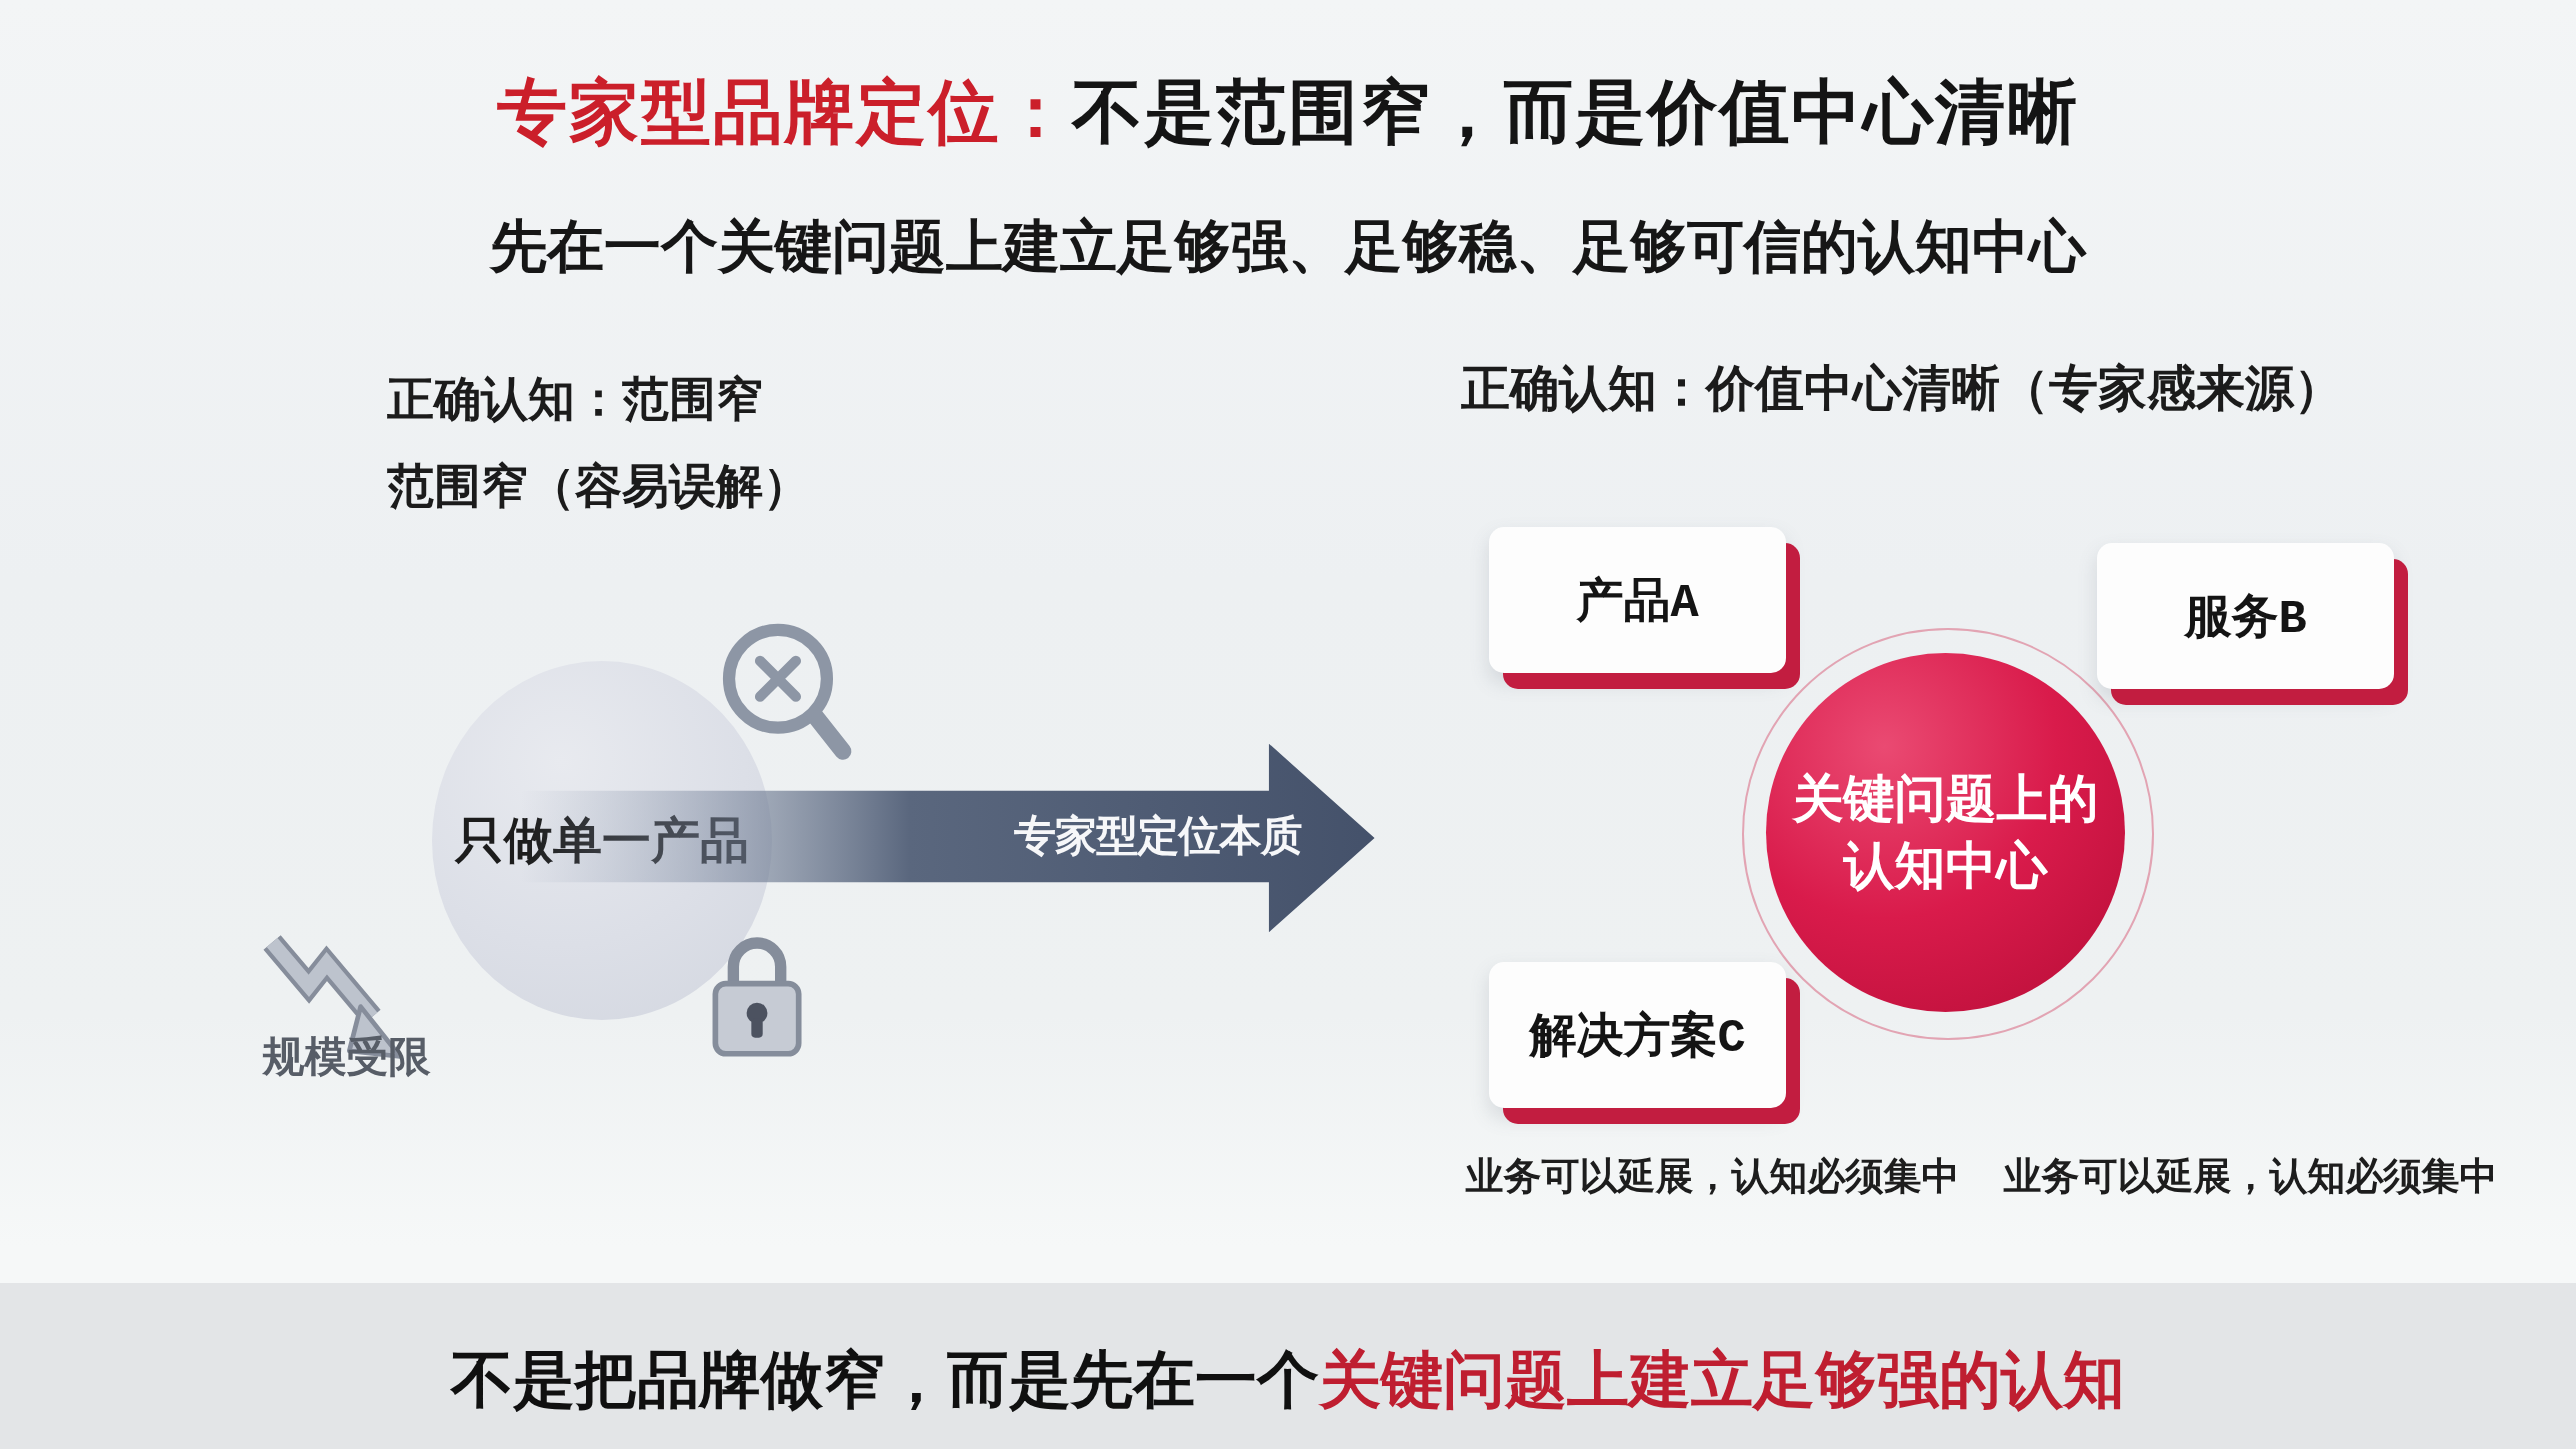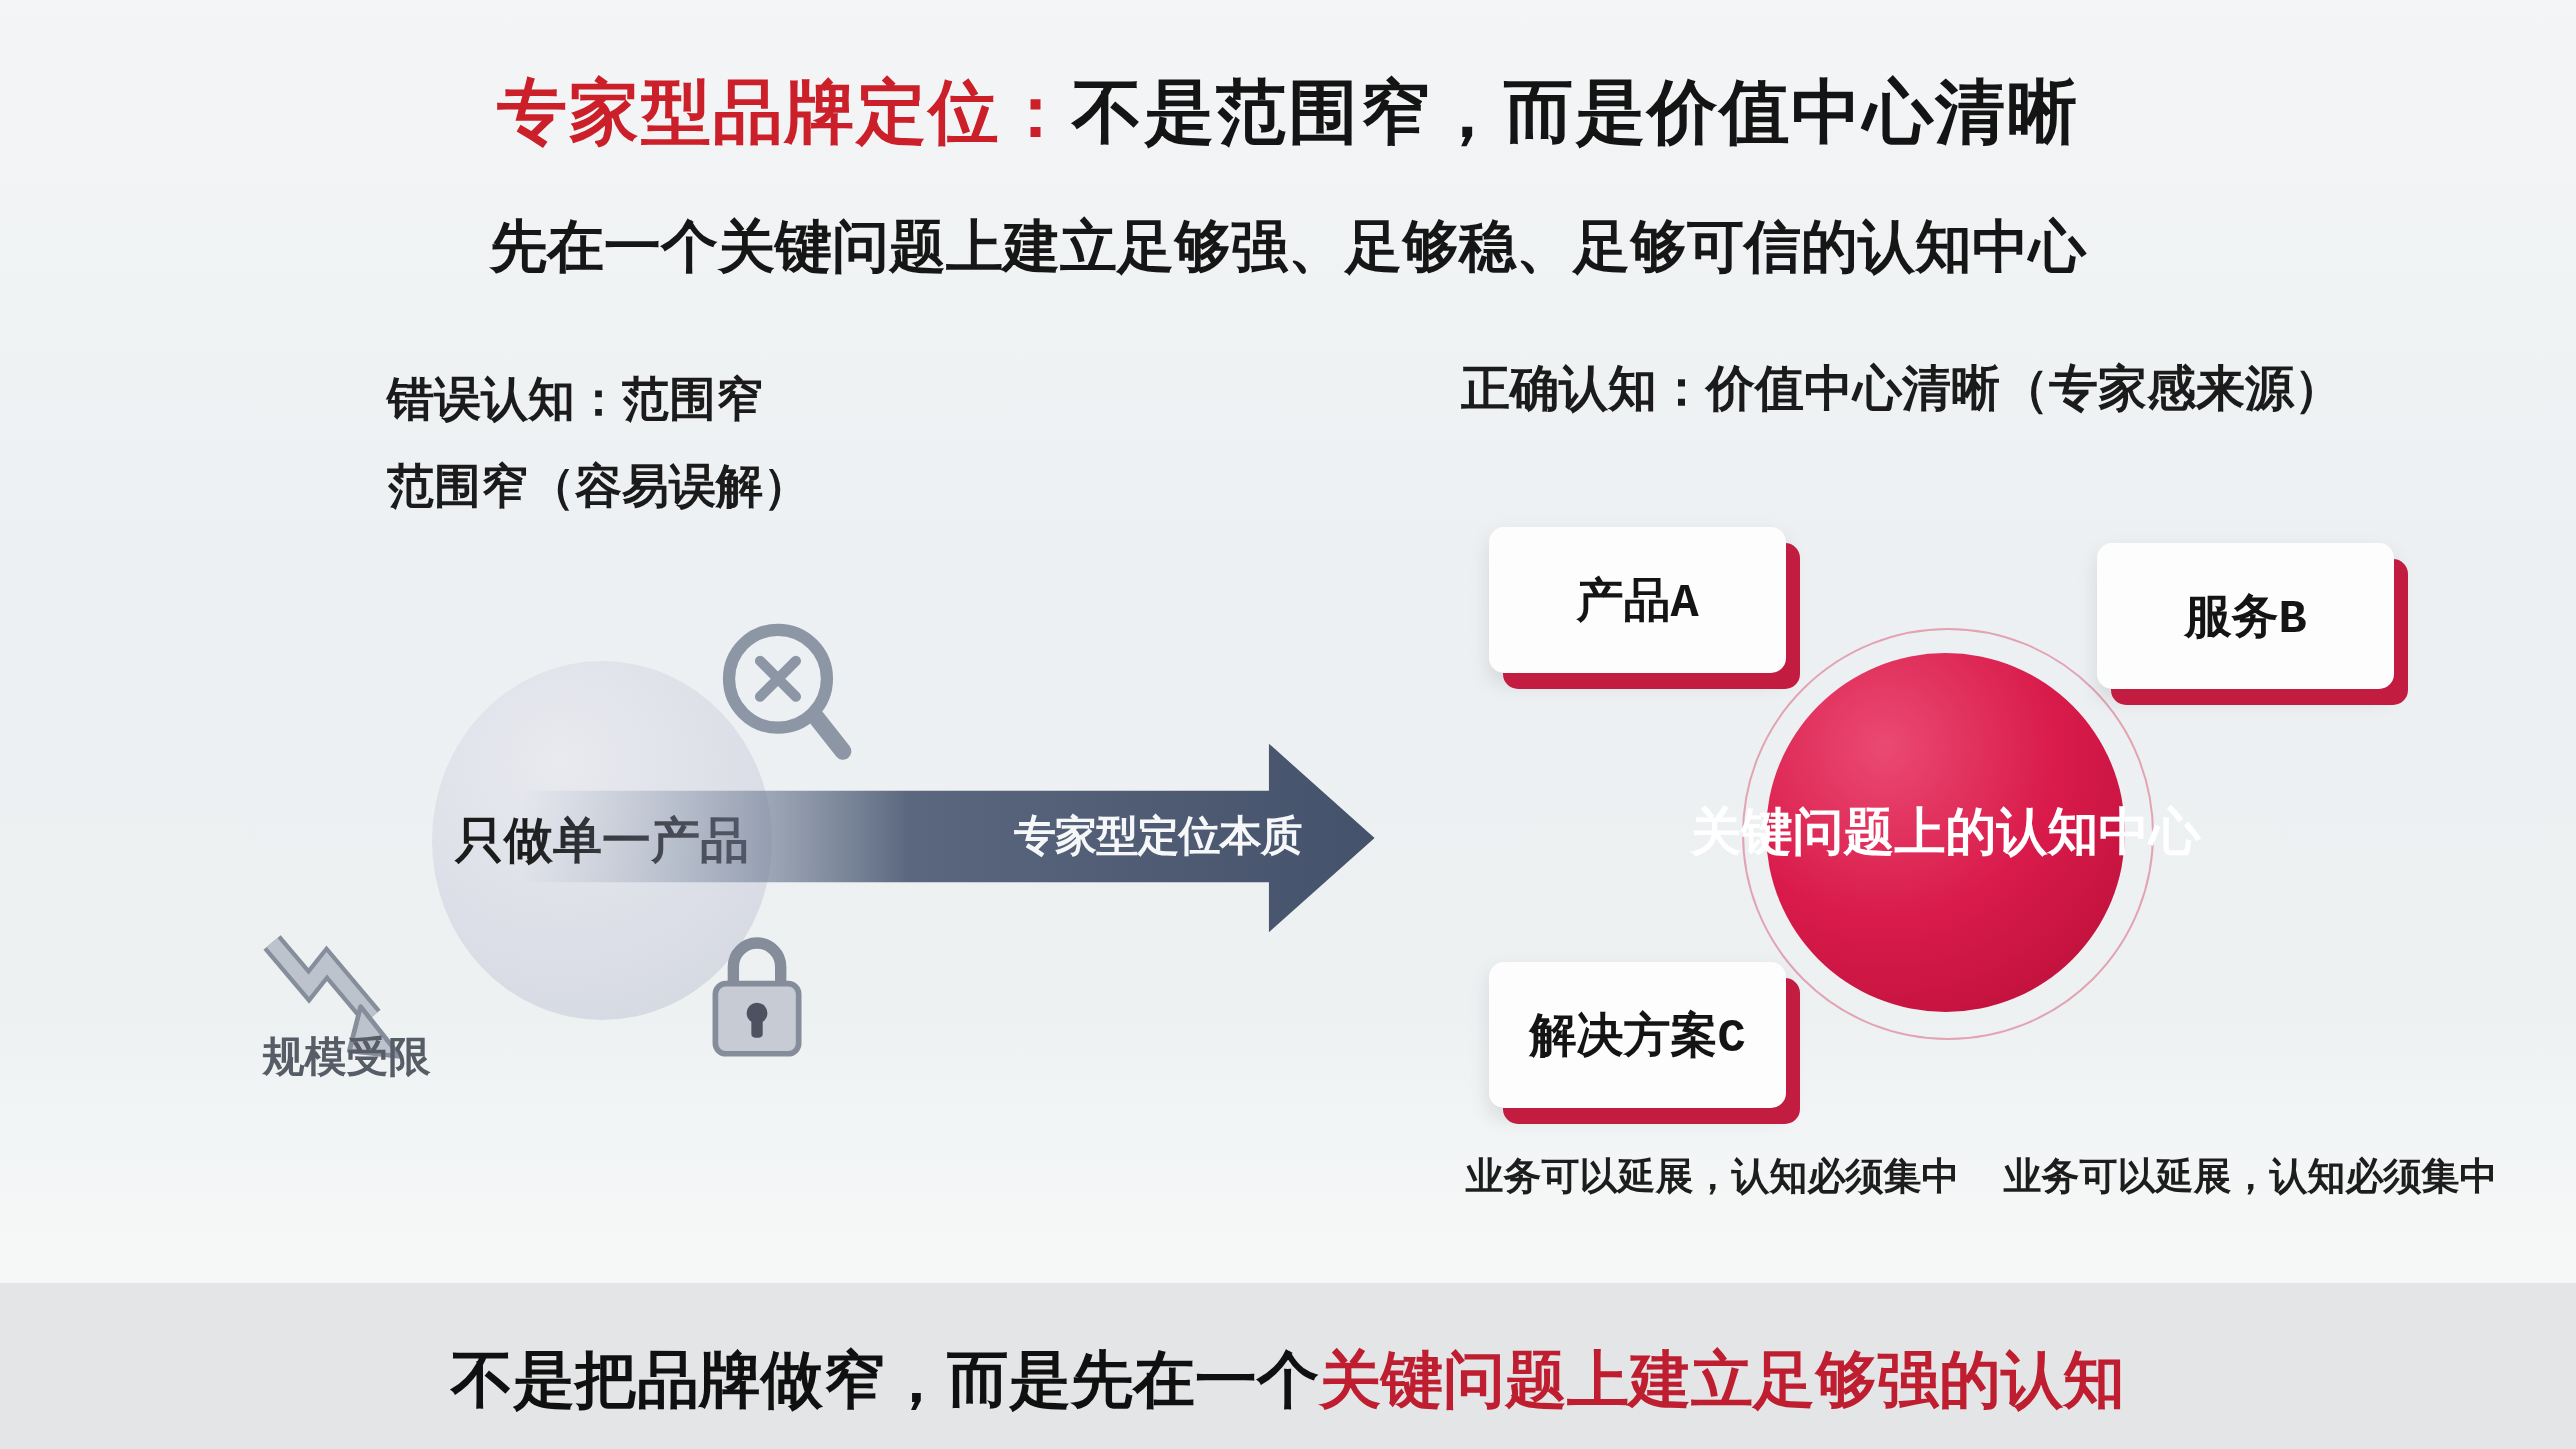--- a/index.html
+++ b/index.html
@@ -33,21 +33,21 @@
     box-shadow:14px 16px 0 #c21d40,0 9.4px 19px rgba(90,100,115,0.18);
     display:flex;align-items:center;justify-content:center;font-family:Liberation Mono, monospace;}
   .card span{font-size:47px;font-weight:900;color:#141414;white-space:nowrap;}
   .card-a{left:1489px;top:527px;}
   .card-b{left:2097px;top:527px;margin-top:16px;}
   .card-c{left:1489px;top:962px;}
   .card-d{left:2097px;top:962px;}
   .ring{left:1742px;top:628px;width:408px;height:408px;border-radius:50%;border:2.8px solid #e2a4b3;}
   .red-circle{left:1766px;top:653px;width:359px;height:359px;border-radius:50%;
     background:radial-gradient(circle at 33% 26%,#ea4a72 0%,#d91b4b 48%,#b60d37 100%);
-    display:flex;flex-direction:row;align-items:center;justify-content:center;}
+    display:flex;flex-direction:column;align-items:center;justify-content:center;}
   .red-circle span{font-size:51px;font-weight:900;color:#ffffff;line-height:1.3;white-space:nowrap;}
   .cap{font-size:38px;font-weight:900;color:#1d1d1d;white-space:nowrap;text-align:center;width:585px;}
   .cap-left{left:1420px;top:1151px;}
   .cap-right{left:1958px;top:1151px;}
   
   .footer-bar{left:0;top:1255px;width:2576px;height:194px;background:#e3e5e7;
     display:flex;align-items:center;justify-content:center;margin-top:28px;}
   .footer-text{font-size:62px;font-weight:900;white-space:nowrap;}
   .footer-text .black{color:#101010;}
   .footer-text .red{color:#bf1e30;}
@@ -55,21 +55,21 @@
 </head>
 <body>
 
 <div class="stage">
 
   <div class="abs title">
     <span class="red">专家型品牌定位：</span><span class="black">不是范围窄，而是价值中心清晰</span>
   </div>
   <div class="abs subtitle">先在一个关键问题上建立足够强、足够稳、足够可信的认知中心</div>
 
-  <div class="abs h-left">错误认知：范围窄</div>
+  <div class="abs h-left">正确认知：范围窄</div>
   <div class="abs h-left2">范围窄（容易误解）</div>
   <div class="abs h-right">正确认知：价值中心清晰（专家感来源）</div>
 
   <div class="abs gray-circle">
     <span>只做单一产品</span>
   </div>
 
   <svg class="abs" style="left:710px;top:611px" width="151" height="160" viewBox="0 0 160 170">
     <circle cx="72" cy="72" r="52" fill="none" stroke="#8d96a5" stroke-width="13"></circle>
     <path d="M53 53 L91 91 M91 53 L53 91" stroke="#8d96a5" stroke-width="11" stroke-linecap="round" fill="none"></path>

